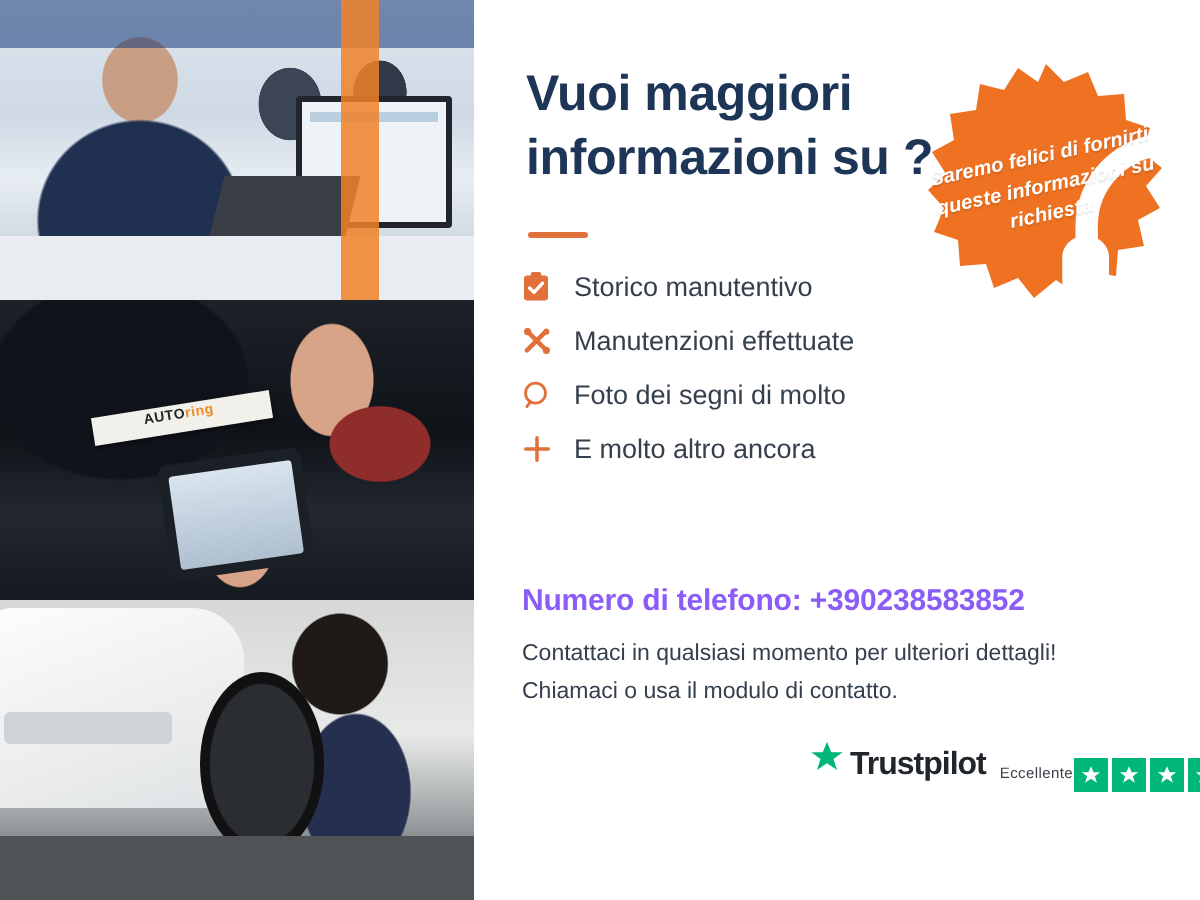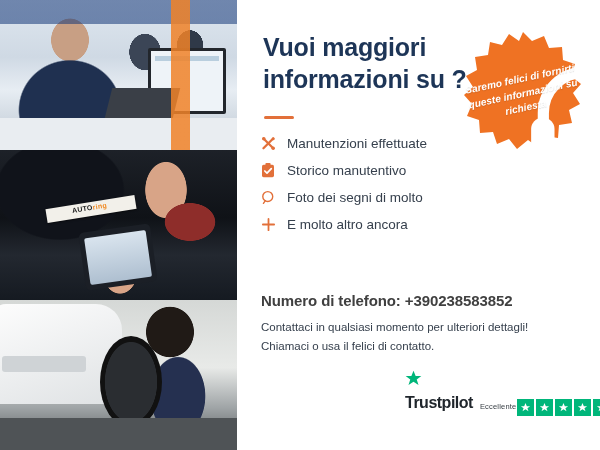--- a/index.html
+++ b/index.html
@@ -78,26 +78,26 @@
     text-shadow:0 1px 1px rgba(0,0,0,.12);
   }
 
   
   .list{position:absolute;left:24px;top:130px;width:230px;}
   .li{display:flex;align-items:center;height:27px;}
   .li .ic{width:26px;flex:0 0 26px;display:flex;align-items:center;justify-content:flex-start;color:#e2703a;}
   .li .tx{font-size:13.5px;color:#36404d;white-space:nowrap;}
 
   
-  .phone{position:absolute;left:24px;top:292px;font-size:15px;font-weight:700;color:#404040;letter-spacing:-.1px;}
+  .phone{position:absolute;left:24px;top:292px;font-size:15px;font-weight:700;color:#8b5cf6;letter-spacing:-.1px;}
   .sub{position:absolute;left:24px;top:318px;width:300px;font-size:11.5px;line-height:1.62;color:#36404d;}
 
   
   .tp{position:absolute;left:168px;top:370px;display:flex;align-items:flex-end;gap:7px;}
-  .tp-logo{display:flex;align-items:flex-start;gap:3px;padding-bottom:4px;flex-direction:column;}
+  .tp-logo{display:flex;align-items:flex-end;gap:3px;padding-bottom:4px;}
   .tp-logo .word{font-size:16px;font-weight:700;color:#20262c;letter-spacing:-.5px;}
   .tp-right{display:flex;align-items:center;}
   .tp-ecc{font-size:7.5px;color:#3a4047;letter-spacing:.2px;margin-bottom:2px;}
   .stars{display:flex;gap:2px;}
   .star{width:17px;height:17px;background:#00b67a;display:flex;align-items:center;justify-content:center;}
   .star.half{background:linear-gradient(90deg,#00b67a 0 52%, #dcdce6 52% 100%);}
   .verified{margin-top:3px;display:flex;align-items:center;gap:2px;border:1px solid #c7cbd1;border-radius:2px;padding:1px 3px;background:#fff;}
   .verified .dot{width:6px;height:6px;border-radius:50%;background:#00b67a;}
   .verified .vt{font-size:4.6px;color:#4a5058;letter-spacing:.2px;font-weight:700;}
 </style>
@@ -151,44 +151,44 @@
           <path d="M20 19.4 v.8 a2.4 2.4 0 0 1 -2.4 2.4 H13" fill="none" stroke="#fff" stroke-width="1.9" stroke-linecap="round"></path>
         </svg>
       </span>
       <div class="btxt">Saremo felici di fornirti queste informazioni su richiesta</div>
     </div>
 
     <div class="list">
 
       <div class="li">
         <span class="ic">
+          <svg width="14" height="15" viewBox="0 0 14 15">
+            <rect x="1" y="1.8" width="12" height="12.4" rx="1.6" fill="#e2703a"></rect>
+            <rect x="4.4" y="0" width="5.2" height="3" rx="1" fill="#e2703a"></rect>
+            <path d="M3.8 8 L6 10.2 L10.3 5.6" fill="none" stroke="#fff" stroke-width="1.7" stroke-linecap="round" stroke-linejoin="round"></path>
+          </svg>
+        </span>
+        <span class="tx">Storico manutentivo</span>
+      </div>
+
+      <div class="li">
+        <span class="ic">
           <svg width="15" height="15" viewBox="0 0 16 16">
             <path d="M2.6 2.6 L13 13" stroke="#e2703a" stroke-width="2.4" stroke-linecap="round"></path>
             <path d="M13 2.6 L2.6 13" stroke="#e2703a" stroke-width="2.4" stroke-linecap="round"></path>
             <circle cx="3" cy="3" r="1.9" fill="#e2703a"></circle>
             <circle cx="13" cy="13" r="1.9" fill="#e2703a"></circle>
             <circle cx="13" cy="3" r="1.6" fill="#e2703a"></circle>
           </svg>
         </span>
         <span class="tx">Manutenzioni effettuate</span>
       </div>
 
       <div class="li">
         <span class="ic">
-          <svg width="14" height="15" viewBox="0 0 14 15">
-            <rect x="1" y="1.8" width="12" height="12.4" rx="1.6" fill="#e2703a"></rect>
-            <rect x="4.4" y="0" width="5.2" height="3" rx="1" fill="#e2703a"></rect>
-            <path d="M3.8 8 L6 10.2 L10.3 5.6" fill="none" stroke="#fff" stroke-width="1.7" stroke-linecap="round" stroke-linejoin="round"></path>
-          </svg>
-        </span>
-        <span class="tx">Storico manutentivo</span>
-      </div>
-
-      <div class="li">
-        <span class="ic">
           <svg width="15" height="15" viewBox="0 0 16 16">
             <circle cx="7.2" cy="7" r="5.3" fill="none" stroke="#e2703a" stroke-width="1.5"></circle>
             <path d="M4.6 11.4 L2.6 14.2" stroke="#e2703a" stroke-width="1.5" stroke-linecap="round"></path>
           </svg>
         </span>
         <span class="tx">Foto dei segni di molto</span>
       </div>
 
 
       <div class="li">
@@ -198,21 +198,21 @@
           </svg>
         </span>
         <span class="tx">E molto altro ancora</span>
       </div>
 
     </div>
 
     <div class="phone">Numero di telefono: +390238583852</div>
     <div class="sub">
       <div>Contattaci in qualsiasi momento per ulteriori dettagli!</div>
-      <div>Chiamaci o usa il felici di contatto.</div>
+      <div>Chiamaci o usa il modulo di contatto.</div>
     </div>
 
     <div class="tp">
       <div class="tp-logo">
         <span>
           <svg width="17" height="17" viewBox="0 0 20 20">
             <path d="M10 1 L12.5 7.2 L19.2 7.2 L13.8 11.2 L15.9 17.6 L10 13.7 L4.1 17.6 L6.2 11.2 L0.8 7.2 L7.5 7.2 Z" fill="#00b67a"></path>
           </svg>
         </span>
         <span class="word">Trustpilot</span>

